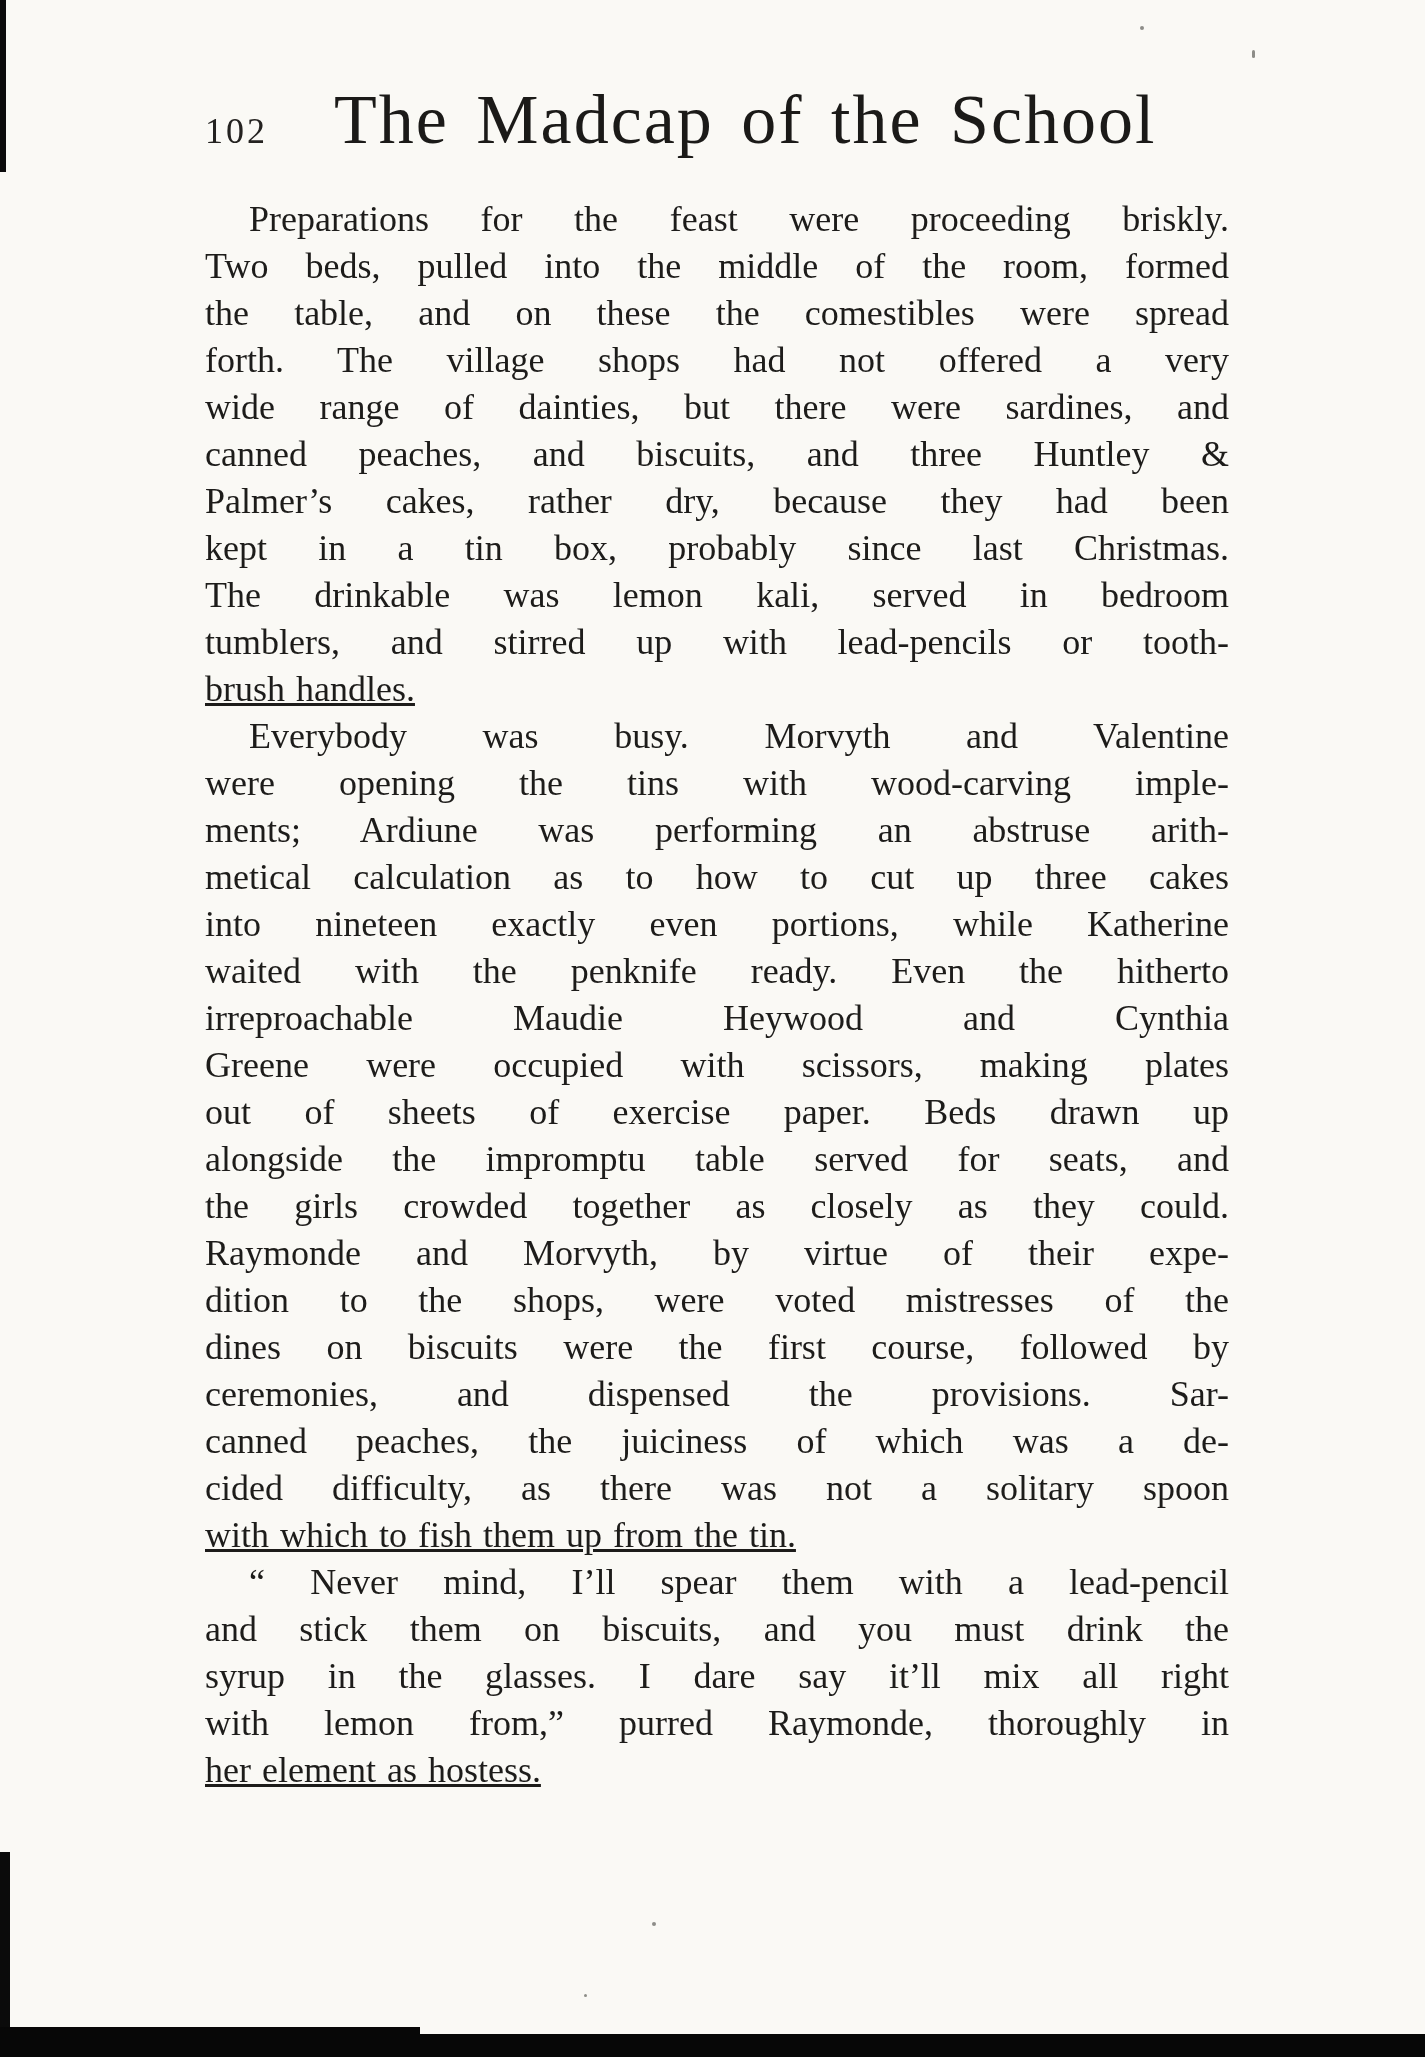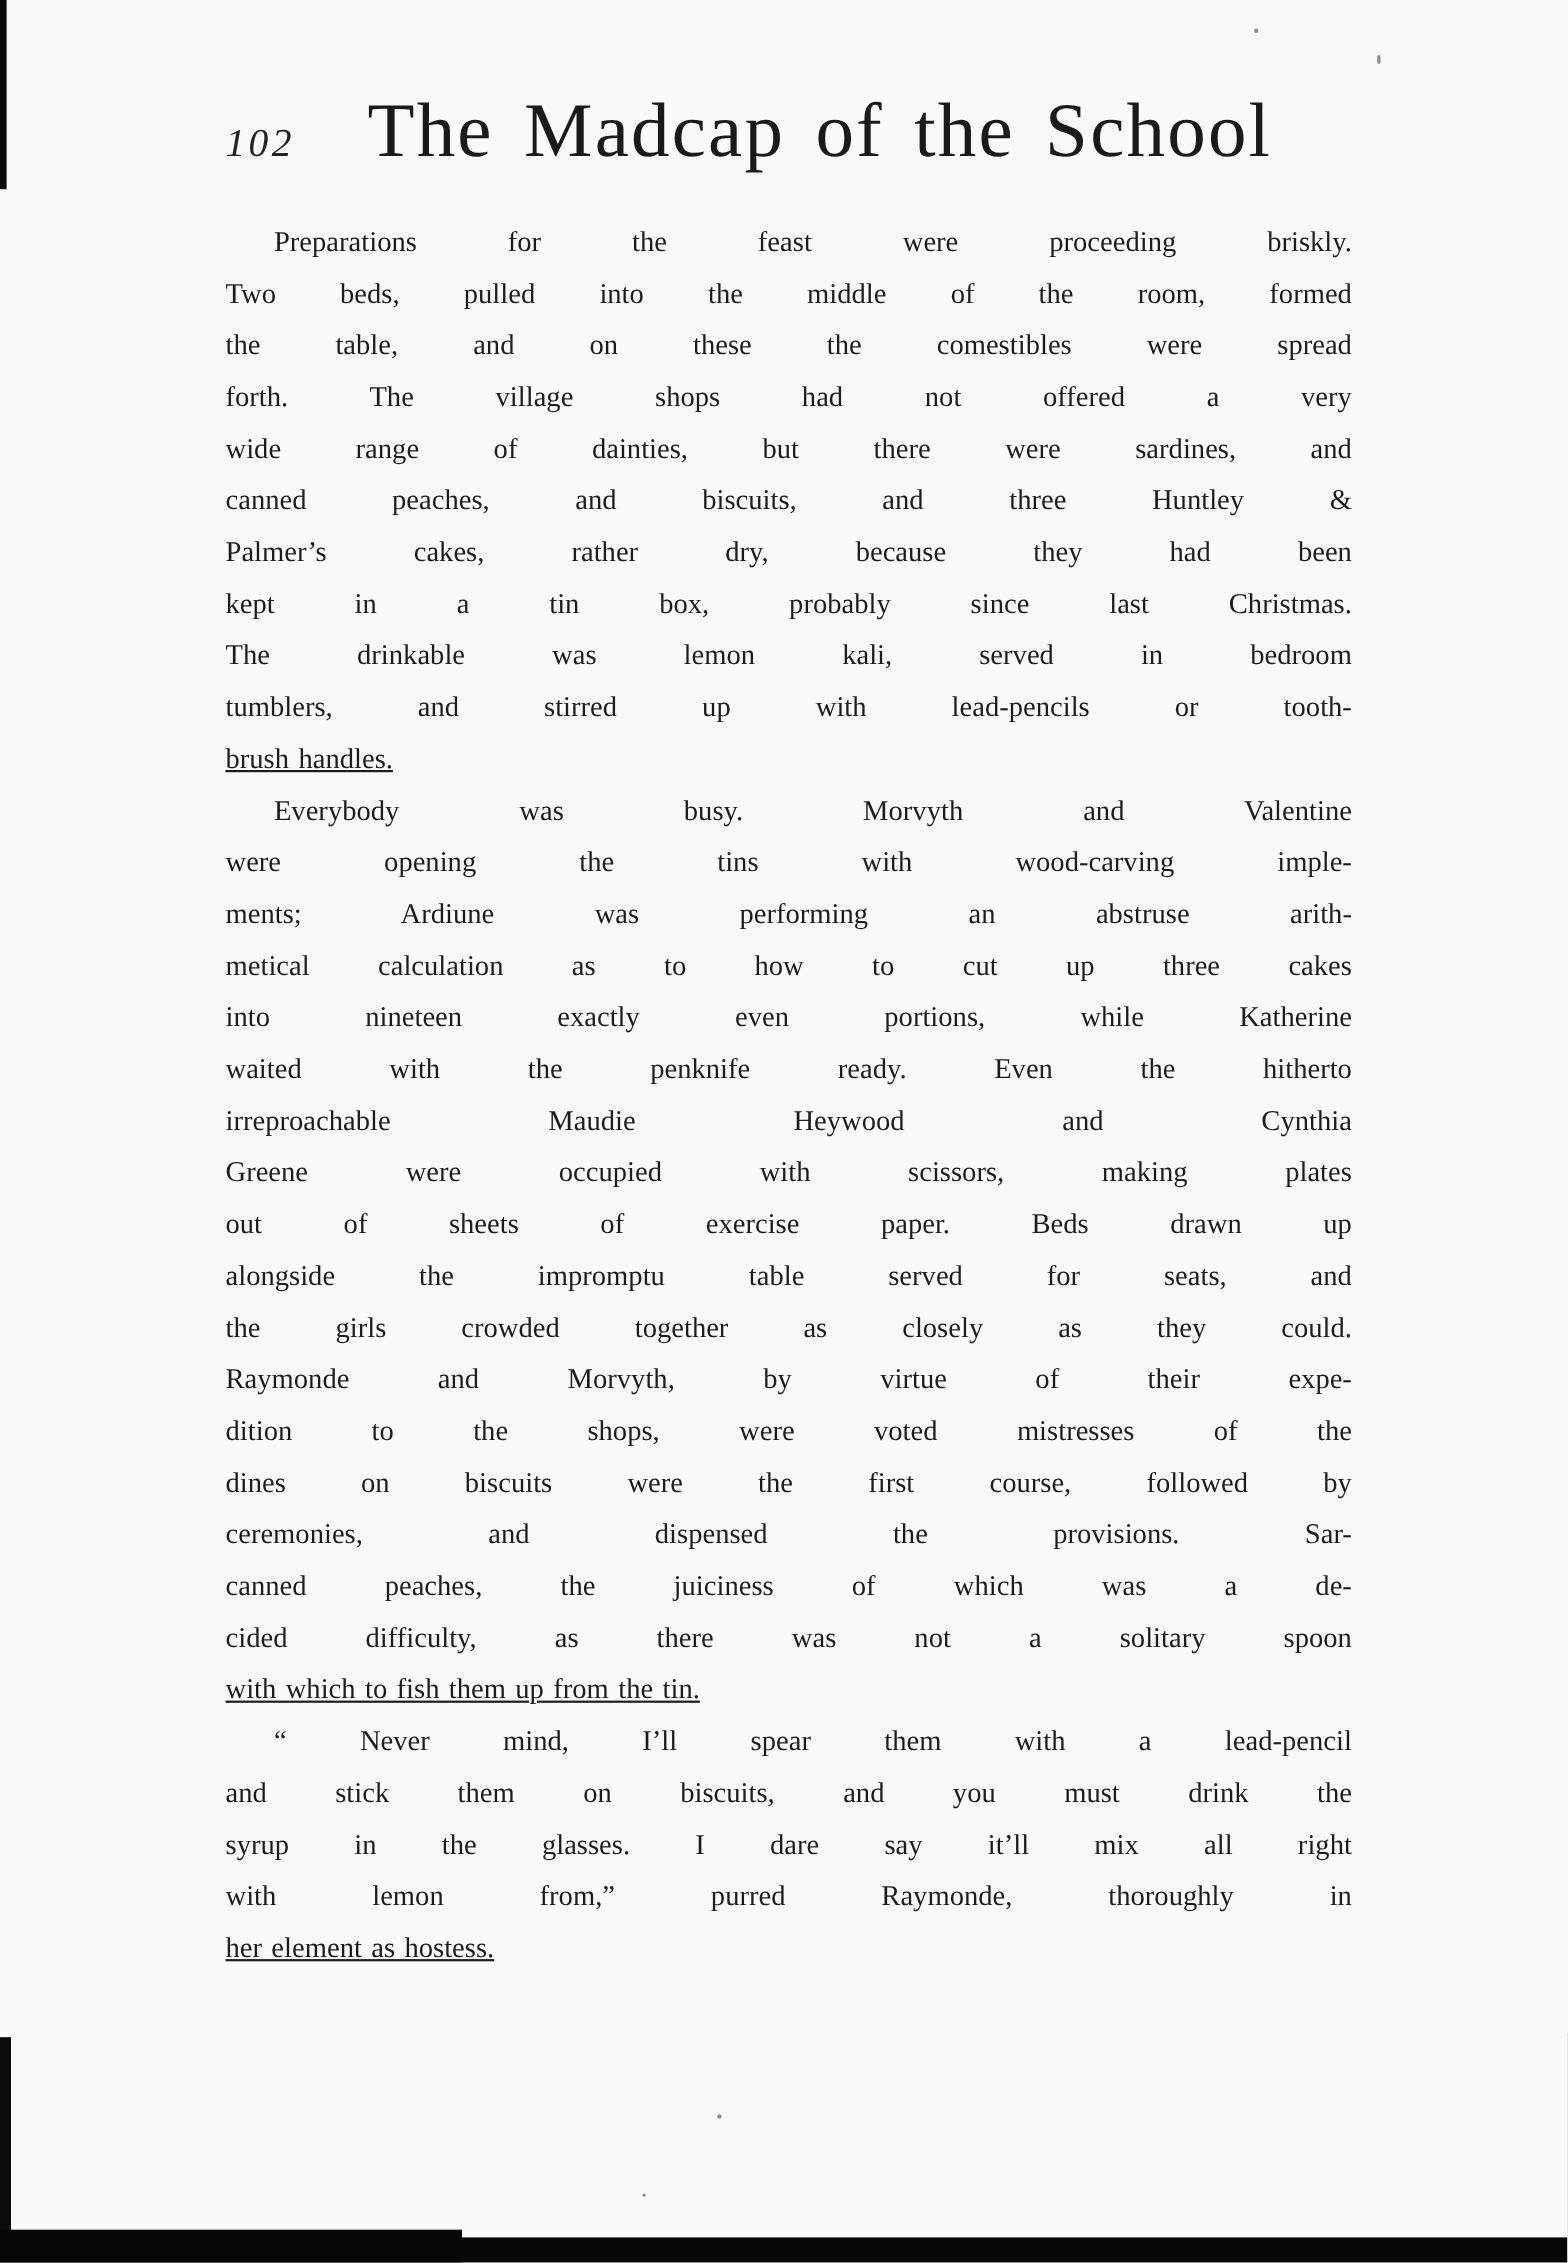--- a/index.html
+++ b/index.html
@@ -27,35 +27,34 @@
     display: flex;
     align-items: baseline;
     margin-bottom: 36px;
   }
 
   .pagenum {
     font-size: 36px;
     letter-spacing: 3px;
     margin-right: 66px;
     color: #242220;
-    font-style: italic;
   }
 
   .title {
     font-size: 70px;
     letter-spacing: 2px;
     word-spacing: 8px;
     white-space: nowrap;
     color: #1b1a18;
   }
 
   .body { width: 100%; }
 
   .line {
-    font-size: 26px;
+    font-size: 36px;
     line-height: 47px;
     text-align: justify;
     text-align-last: justify;
     word-spacing: 2px;
     color: #1d1c1a;
   }
   .line.indent { text-indent: 44px; }
   .line.last { text-align-last: left; text-decoration: underline; }
 
   

